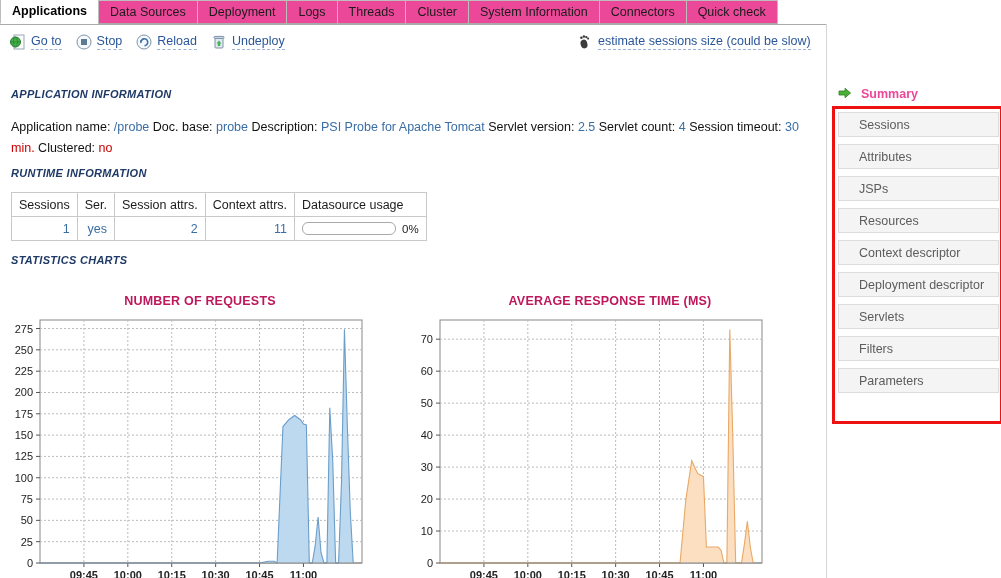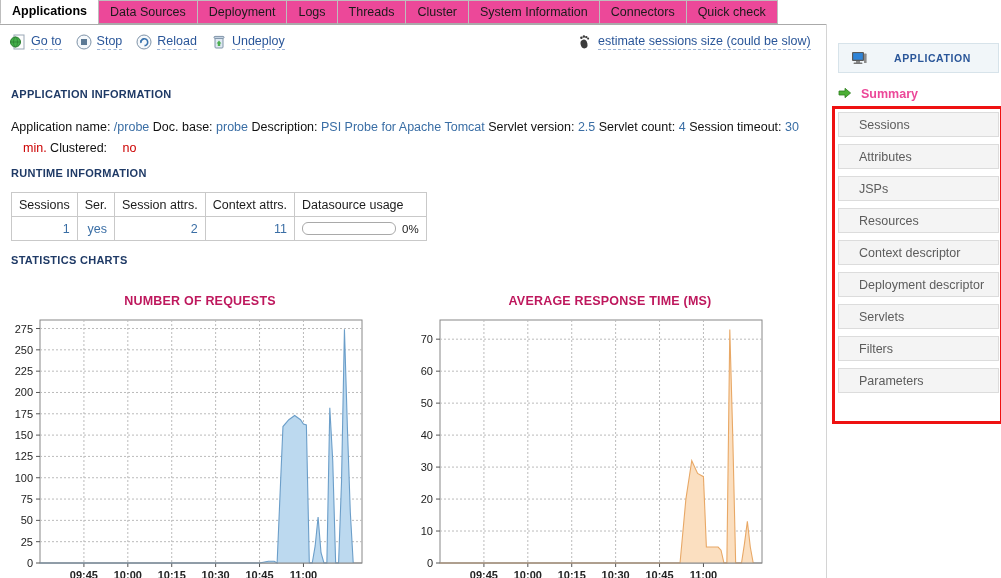--- a/index.html
+++ b/index.html
@@ -49,33 +49,33 @@
     border-bottom: 1px dashed #9bb3d6;
     padding-bottom: 1px;
   }
   .ico { width: 16px; height: 16px; display: inline-block; position: relative; }
 
   .estimate { position: absolute; left: 576px; top: 10px; display: flex; align-items: center; gap: 6px; cursor: pointer; }
 
   .sechead {
     position: absolute;
     font-size: 11px; font-weight: bold; letter-spacing: .3px;
-    color: #1f3a66; text-transform: uppercase;
+    color: #1f3a66; text-transform: uppercase; font-style: italic;
   }
   #h-appinfo { left: 11px; top: 64px; }
   #h-runtime { left: 11px; top: 143px; }
   #h-stats   { left: 11px; top: 230px; }
 
   .appinfo {
     position: absolute; left: 11px; top: 93px; width: 800px;
     font-size: 12.5px; color: #111; line-height: 21px;
   }
   .appinfo .k { color: #111; }
   .appinfo .v { color: #3a6ea5; }
-  .appinfo .vr { color: #cc0000; margin-left: 12px; }
+  .appinfo .vr { color: #cc0000; }
 
   
   table.rt {
     position: absolute; left: 11px; top: 168px;
     border-collapse: collapse; font-size: 12.5px;
   }
   table.rt th, table.rt td {
     border: 1px solid #c9c9c9;
     padding: 2px 7px;
     height: 19px;
@@ -396,32 +396,20 @@
             <line x1="40" x2="362" y1="255" y2="255" stroke="#888"></line>
           </svg>
         </div>
     </div>
 
   </div>
 
   <div class="wm2">@51CTO博客</div>
 
   <div class="sidebar">
-    <div class="app-header">
-      <span class="ico" style="margin-left:12px">
-        <svg width="17" height="16" viewBox="0 0 17 16">
-          <rect x="1" y="2" width="12" height="9" rx="1" fill="#5a5a5a"></rect>
-          <rect x="2.2" y="3.1" width="9.6" height="6.6" fill="#2f84d8"></rect>
-          <rect x="5" y="11.2" width="4" height="1.6" fill="#6e6e6e"></rect>
-          <rect x="2.6" y="12.6" width="8.8" height="1.5" rx=".6" fill="#777"></rect>
-          <rect x="13" y="3.6" width="2.6" height="9.5" rx=".6" fill="#8c8c8c"></rect>
-        </svg>
-      </span>
-      <span class="lbl">APPLICATION</span>
-    </div>
 
     <div class="summary-row">
       <span class="ico">
         <svg width="14" height="14" viewBox="0 0 14 14">
           <path d="M1 5 L7 5 L7 2.3 L12.6 7 L7 11.7 L7 9 L1 9 Z" fill="#4caf35" stroke="#2f7d20" stroke-width=".8" stroke-linejoin="round"></path>
         </svg>
       </span>
       <span class="lbl">Summary</span>
     </div>
 

